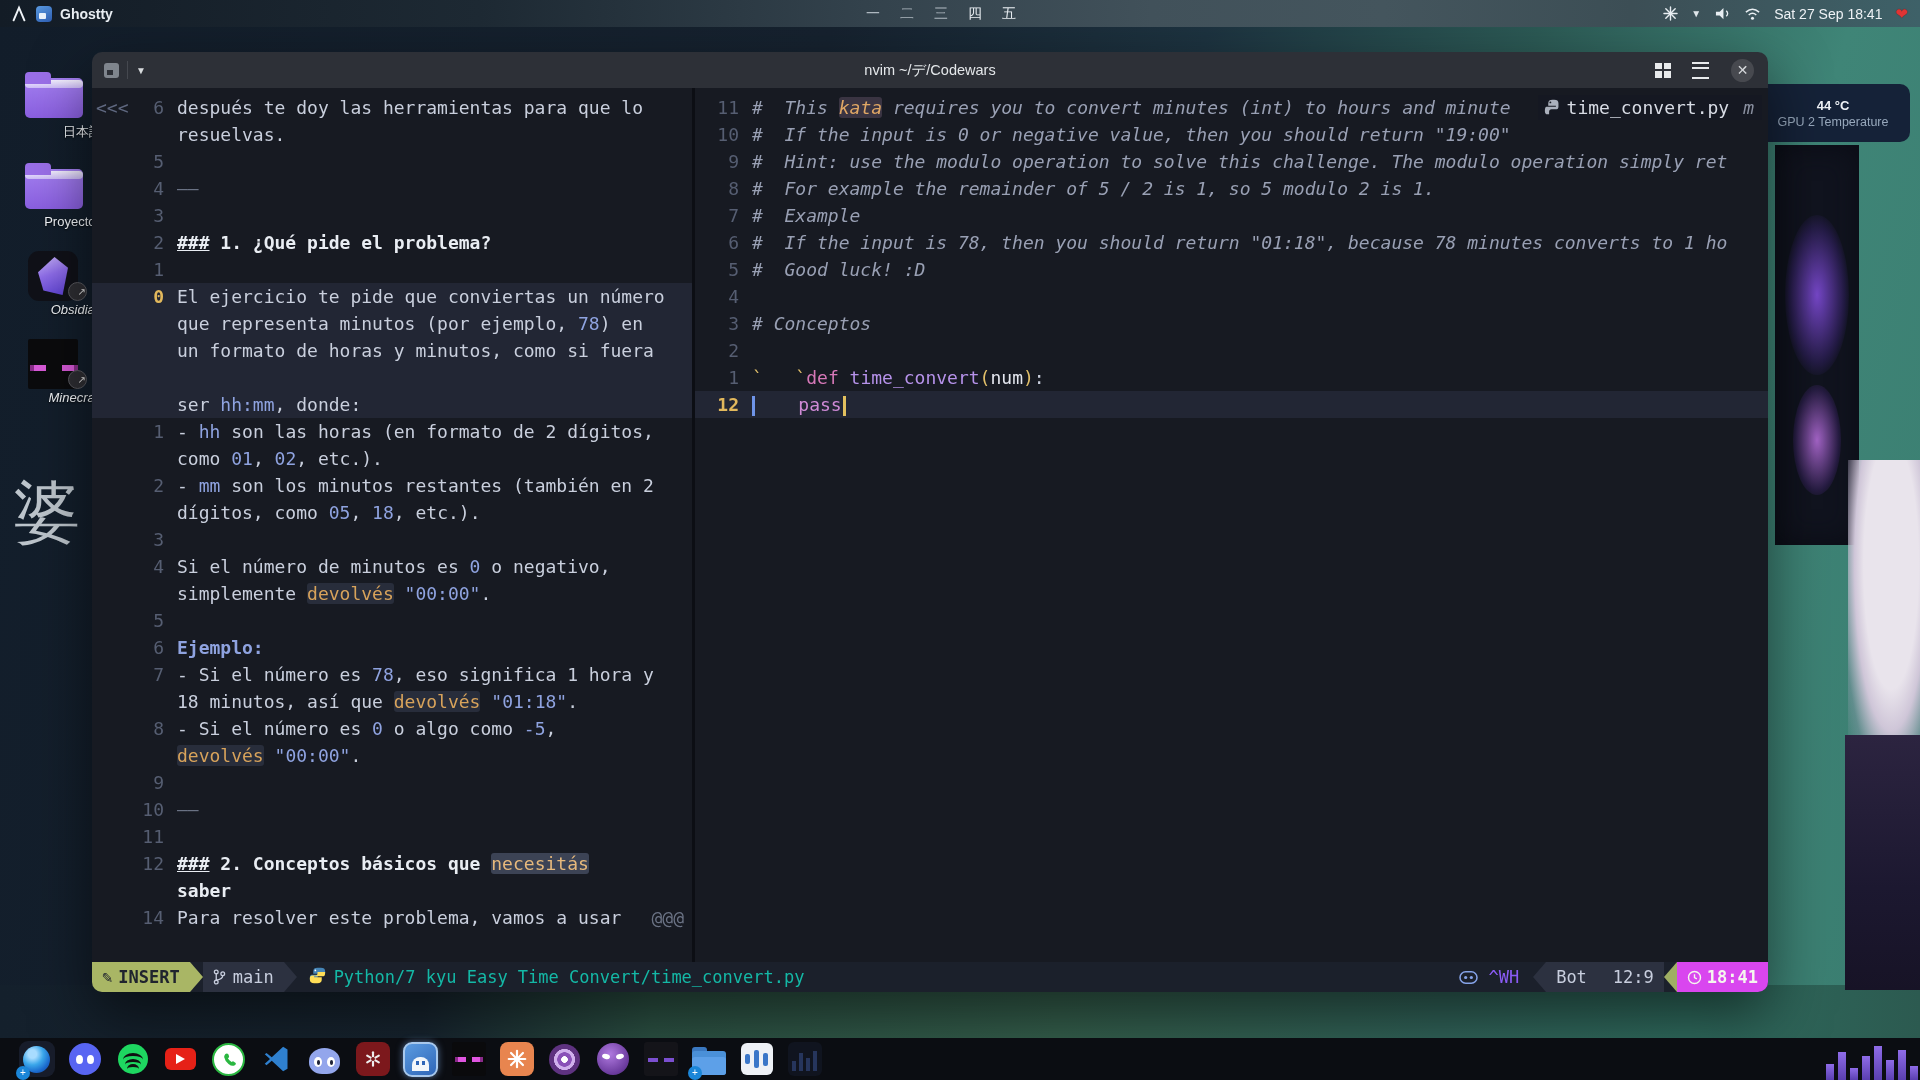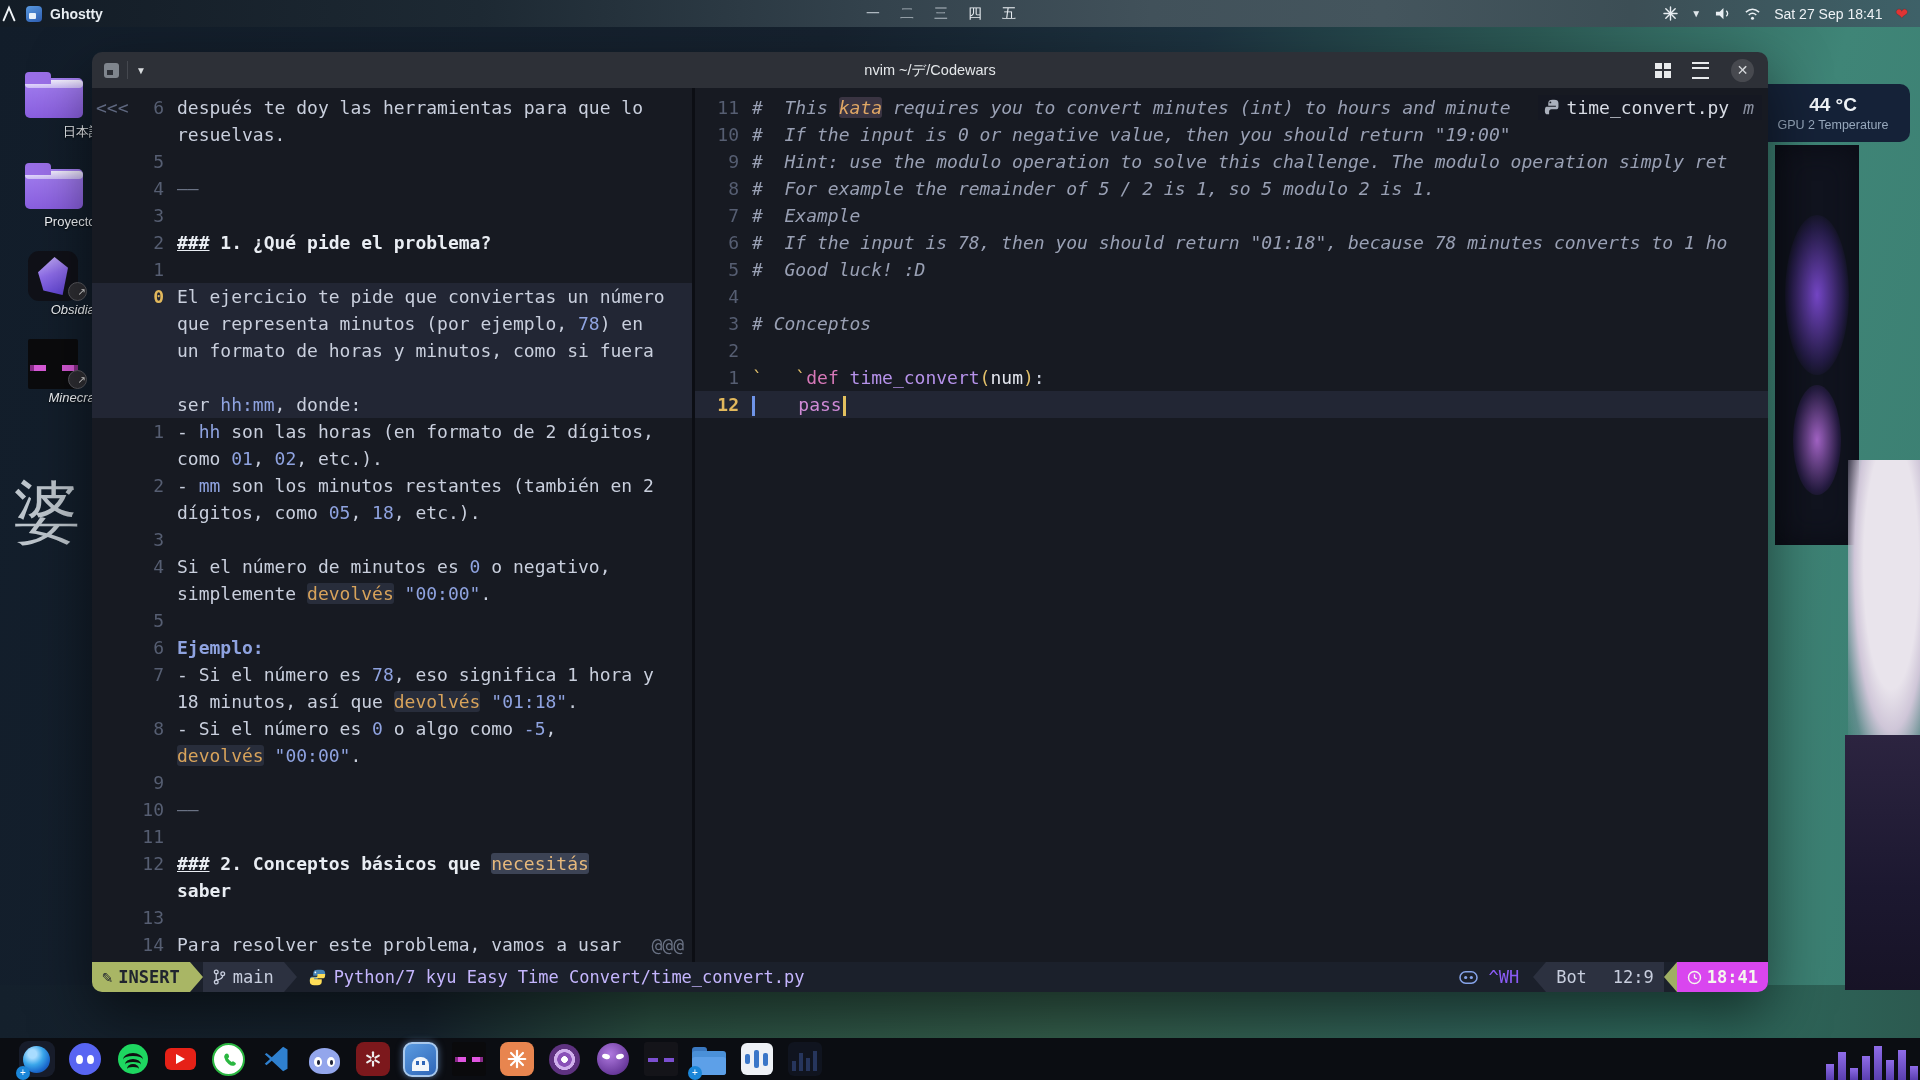--- a/index.html
+++ b/index.html
@@ -41,28 +41,28 @@
     background:linear-gradient(160deg,#c6b2f6,#8d6ce8 45%,#5a3fd0);}
   .mc-box{position:absolute;left:3px;top:0;width:50px;height:50px;background:#0b0b0d;border-radius:2px;}
   .mc-eye{position:absolute;top:26px;width:16px;height:6px;background:#d85ad8;box-shadow:inset 4px 0 #8a2e8a;}
   .mc-eye.l{left:5px;} .mc-eye.r{right:5px;box-shadow:inset -4px 0 #8a2e8a;}
   .lnk{position:absolute;right:-4px;bottom:-4px;width:17px;height:17px;border-radius:50%;
     background:#2e2e33;border:1px solid #5a5a60;color:#e8e8e8;font-size:10px;line-height:17px;}
 
   
   .widget{position:absolute;left:1756px;top:84px;width:154px;height:58px;border-radius:10px;
     background:#152238;z-index:2;display:flex;flex-direction:column;align-items:center;justify-content:center;}
-  .widget .val{font-size:19px;font-weight:bold;color:#eef2f6;}
+  .widget .val{font-size:13px;font-weight:bold;color:#eef2f6;}
   .widget .lab{font-size:12.5px;color:#97a8bc;margin-top:2px;}
 
   
   .menubar{position:absolute;left:0;top:0;width:100%;height:27px;z-index:20;
     background:linear-gradient(90deg,#131c26 0%,#1d2933 25%,#33424c 45%,#41515a 60%,#44555d 72%,#3c4e55 85%,#3e6168 100%);
     display:flex;align-items:center;color:#e8edf2;font-size:14px;}
-  .mb-left{display:flex;align-items:center;gap:8px;padding-left:0;}
+  .mb-left{display:flex;align-items:center;gap:8px;padding-left:10px;}
   .mb-app{font-weight:bold;font-size:14px;}
   .mb-appicon{width:16px;height:16px;border-radius:4px;background:linear-gradient(150deg,#5a9ae0,#2c5cb0);
     position:relative;}
   .mb-appicon:after{content:"";position:absolute;left:3px;bottom:3px;width:7px;height:6px;background:#e8f0fa;border-radius:1px;}
   .mb-ws{position:absolute;left:866px;top:0;height:27px;display:flex;align-items:center;gap:20px;
     font-family:"DejaVu Serif",serif;font-size:14px;color:#aeb8c0;}
   .mb-ws span:nth-child(4),.mb-ws span:nth-child(5){color:#e9eef2;}
   .mb-right{position:absolute;right:0;top:0;height:27px;display:flex;align-items:center;gap:13px;padding-right:12px;}
   .mb-caret{font-size:10px;color:#dfe6ea;}
   .mb-time{font-size:14px;color:#eef2f5;}
@@ -127,21 +127,21 @@
 
   
   .sl{height:30px;background:#1b202b;border-radius:0 0 10px 10px;display:flex;align-items:center;
     font-family:"DejaVu Sans Mono",monospace;font-size:17px;color:#c8cede;}
   .seg{height:30px;display:flex;align-items:center;padding:0 10px;flex:none;}
   .seg.mode{background:#a9b665;color:#20242e;font-weight:bold;border-radius:0 0 0 10px;gap:6px;}
   .arr-r{width:0;height:0;border-top:15px solid transparent;border-bottom:15px solid transparent;flex:none;}
   .arr-r.g{border-left:13px solid #a9b665;}
   .arr-r.s{border-left:13px solid #2c3140;}
   .seg.branch{background:#2c3140;gap:7px;}
-  .file-seg{display:flex;align-items:center;gap:8px;padding-left:12px;color:#c4b5fd;}
+  .file-seg{display:flex;align-items:flex-start;gap:8px;padding-left:12px;color:#14b8a6;}
   .sl-spacer{flex:1;}
   .keys{margin:0 14px 0 10px;color:#8b5cf6;}
   .arr-l{width:0;height:0;border-top:15px solid transparent;border-bottom:15px solid transparent;flex:none;}
   .arr-l.s{border-right:13px solid #2c3140;}
   .arr-l.g{border-right:13px solid #9fae63;}
   .seg.pos{background:#2c3140;gap:26px;}
   .seg.time{background:#d946ef;color:#f5f6ee;font-weight:bold;gap:5px;border-radius:0 0 10px 0;}
 
   
   .dock{position:absolute;left:0;bottom:0;width:100%;height:42px;background:#0b0d12;z-index:8;
@@ -338,21 +338,20 @@
           <div class="row"><span class="gut"></span><span class="num">6</span><span class="txt"><span class="sg-b">Ejemplo:</span></span></div>
           <div class="row"><span class="gut"></span><span class="num">7</span><span class="txt"><span class="sg-t">- Si el número es </span><span class="sg-c">78</span><span class="sg-t">, eso significa 1 hora y</span></span></div>
           <div class="row"><span class="gut"></span><span class="num"></span><span class="txt"><span class="sg-t">18 minutos, así que </span><span class="sg-o">devolvés</span><span class="sg-t"> </span><span class="sg-c">"01:18"</span><span class="sg-t">.</span></span></div>
           <div class="row"><span class="gut"></span><span class="num">8</span><span class="txt"><span class="sg-t">- Si el número es </span><span class="sg-c">0</span><span class="sg-t"> o algo como </span><span class="sg-c">-5</span><span class="sg-t">,</span></span></div>
           <div class="row"><span class="gut"></span><span class="num"></span><span class="txt"><span class="sg-o">devolvés</span><span class="sg-t"> </span><span class="sg-c">"00:00"</span><span class="sg-t">.</span></span></div>
           <div class="row"><span class="gut"></span><span class="num">9</span><span class="txt"></span></div>
           <div class="row"><span class="gut"></span><span class="num">10</span><span class="txt"><span class="sg-d">——</span></span></div>
           <div class="row"><span class="gut"></span><span class="num">11</span><span class="txt"></span></div>
           <div class="row"><span class="gut"></span><span class="num">12</span><span class="txt"><span class="sg-h">###</span><span class="sg-hb"> 2. Conceptos básicos que </span><span class="sg-s">necesitás</span></span></div>
           <div class="row"><span class="gut"></span><span class="num"></span><span class="txt"><span class="sg-hb">saber</span></span></div>
-          <div class="row"><span class="gut"></span><span class="num">13</span><span class="txt"></span></div>
           <div class="row"><span class="gut"></span><span class="num">14</span><span class="txt"><span class="sg-t">Para resolver este problema, vamos a usar</span><span class="sg-at">@@@</span></span></div>
         </div>
       <div class="pane-div"></div>
       <div class="pane right" id="pane-right">
 
       <div class="row"><span class="gut"></span><span class="num">11</span><span class="txt"><span class="sg-cm">#  This </span><span class="sg-ck">kata</span><span class="sg-cm"> requires you to convert minutes (int) to hours and minute</span></span></div>
           <div class="row"><span class="gut"></span><span class="num">10</span><span class="txt"><span class="sg-cm">#  If the input is 0 or negative value, then you should return "19:00"</span></span></div>
           <div class="row"><span class="gut"></span><span class="num">9</span><span class="txt"><span class="sg-cm">#  Hint: use the modulo operation to solve this challenge. The modulo operation simply ret</span></span></div>
           <div class="row"><span class="gut"></span><span class="num">8</span><span class="txt"><span class="sg-cm">#  For example the remainder of 5 / 2 is 1, so 5 modulo 2 is 1.</span></span></div>
           <div class="row"><span class="gut"></span><span class="num">7</span><span class="txt"><span class="sg-cm">#  Example</span></span></div>

